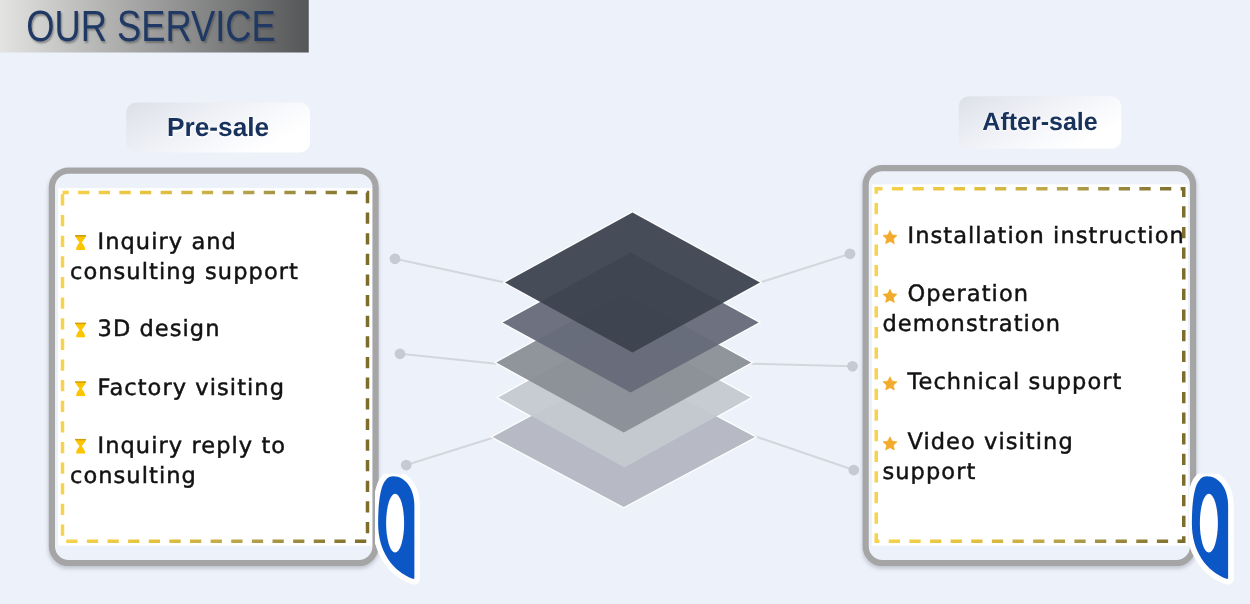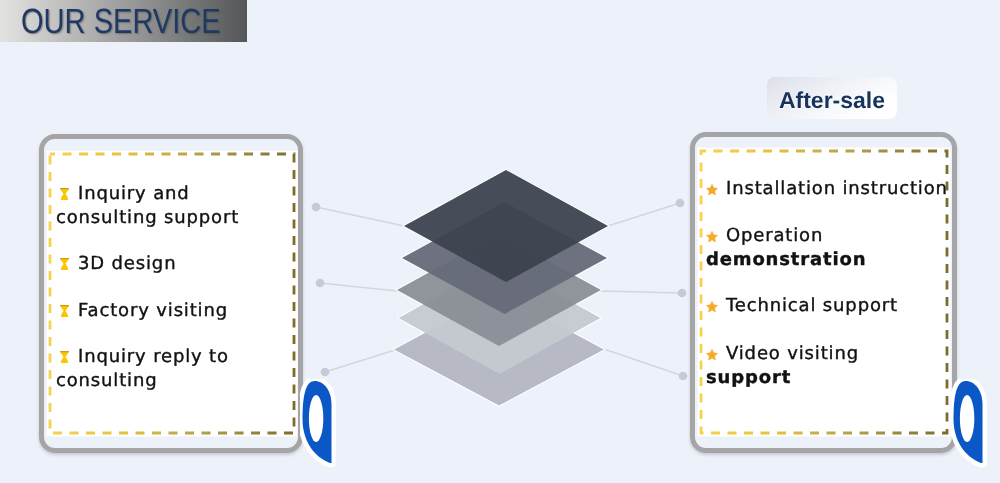--- a/index.html
+++ b/index.html
@@ -20,21 +20,21 @@
         box-shadow:0 2px 3px rgba(150,155,168,.45);box-sizing:border-box;}
   .dbox{position:absolute;box-sizing:border-box;}
 
   .item{position:absolute;}
   .item .bl{position:absolute;left:3px;top:2px;width:9px;height:12px;}
   .item .bl.st{left:0px;top:3px;width:12px;height:12px;}
   .item .t1,.item .t2{position:absolute;font-family:"DejaVu Sans",sans-serif;font-size:18px;line-height:18px;color:#121212;white-space:nowrap;letter-spacing:.85px;transform:translateZ(0);text-align:right;-webkit-text-stroke:0.38px #121212;}
   .item .t1{left:21px;top:0px;}
   .item .t2{left:-1px;top:24px;}
   .item.ri .t1{left:20px;}
-  .item.ri .t2{left:0px;font-weight:bold;}
+  .item.ri .t2{left:0px;}
 
   .conn{position:absolute;left:0;top:0;width:1000px;height:483px;}
   .leaf{position:absolute;}
   .dia{position:absolute;left:0;top:0;width:1000px;height:483px;}
 </style>
 </head>
 <body>
 
 <div class="stage">
 
@@ -48,20 +48,23 @@
         <stop offset="0%" stop-color="#f7d24d"></stop>
           <stop offset="30%" stop-color="#e5c23d"></stop>
         <stop offset="62%" stop-color="#b2a04b"></stop>
           <stop offset="100%" stop-color="#7c6d2c"></stop>
       </linearGradient>
     </defs>
     <rect x="1.5" y="1.5" width="251" height="286" fill="#ffffff"></rect>
     <rect x="5" y="5" width="244" height="279" fill="none" stroke="url(#dashg1)" stroke-width="2.8" stroke-dasharray="9 7.5" stroke-dashoffset="4"></rect>
   </svg>
 
+  <div class="pill" style="left:101px;top:82px;width:147px;height:40px;">
+    <div class="lbl" style="top:9px;font-size:21px;">Pre-sale</div>
+  </div>
 
   <div class="item" style="left:57px;top:185px;">
     <span class="bl"><svg viewBox="0 0 9 12" width="9" height="12">
           <path d="M0.1 0 H8.9 V1.25 H8.35 C8.35 2.6 6.2 4.6 5.45 5.9 C6.2 7.2 8.05 8.9 8.05 11.1 V12 H0.95 V11.1 C0.95 8.9 2.8 7.2 3.55 5.9 C2.8 4.6 0.65 2.6 0.65 1.25 H0.1 Z" fill="#fdc500"></path>
           <rect x="0" y="0" width="9" height="1.3" fill="#cfa00e"></rect>
         </svg></span>
     <span class="t1">Inquiry and</span>
     <span class="t2">consulting support</span>
   </div>
   <div class="item" style="left:57px;top:255px;">
@@ -95,21 +98,21 @@
           <stop offset="30%" stop-color="#e5c23d"></stop>
         <stop offset="62%" stop-color="#b2a04b"></stop>
           <stop offset="100%" stop-color="#7c6d2c"></stop>
       </linearGradient>
     </defs>
     <rect x="1.5" y="1.5" width="253" height="289" fill="#ffffff"></rect>
     <rect x="5" y="5" width="246" height="282" fill="none" stroke="url(#dashg2)" stroke-width="2.8" stroke-dasharray="9 7.5" stroke-dashoffset="4"></rect>
   </svg>
 
   <div class="pill" style="left:767px;top:77px;width:130px;height:42px;">
-    <div class="lbl" style="top:10px;font-size:23px;">After-sale</div>
+    <div class="lbl" style="top:10px;font-size:20px;">After-sale</div>
   </div>
 
   <div class="item ri" style="left:706px;top:180px;">
     <span class="bl st"><svg viewBox="0 0 12 12" width="12" height="12">
           <path d="M6.00 0.30 L7.70 3.85 L11.61 4.38 L8.76 7.10 L9.47 10.97 L6.00 9.10 L2.53 10.97 L3.24 7.10 L0.39 4.38 L4.30 3.85 Z" fill="#f2ab2c" stroke="#f2ab2c" stroke-width="0.5" stroke-linejoin="round"></path>
         </svg></span>
     <span class="t1">Installation instruction</span>
   </div>
   <div class="item ri" style="left:706px;top:227px;">
     <span class="bl st"><svg viewBox="0 0 12 12" width="12" height="12">

